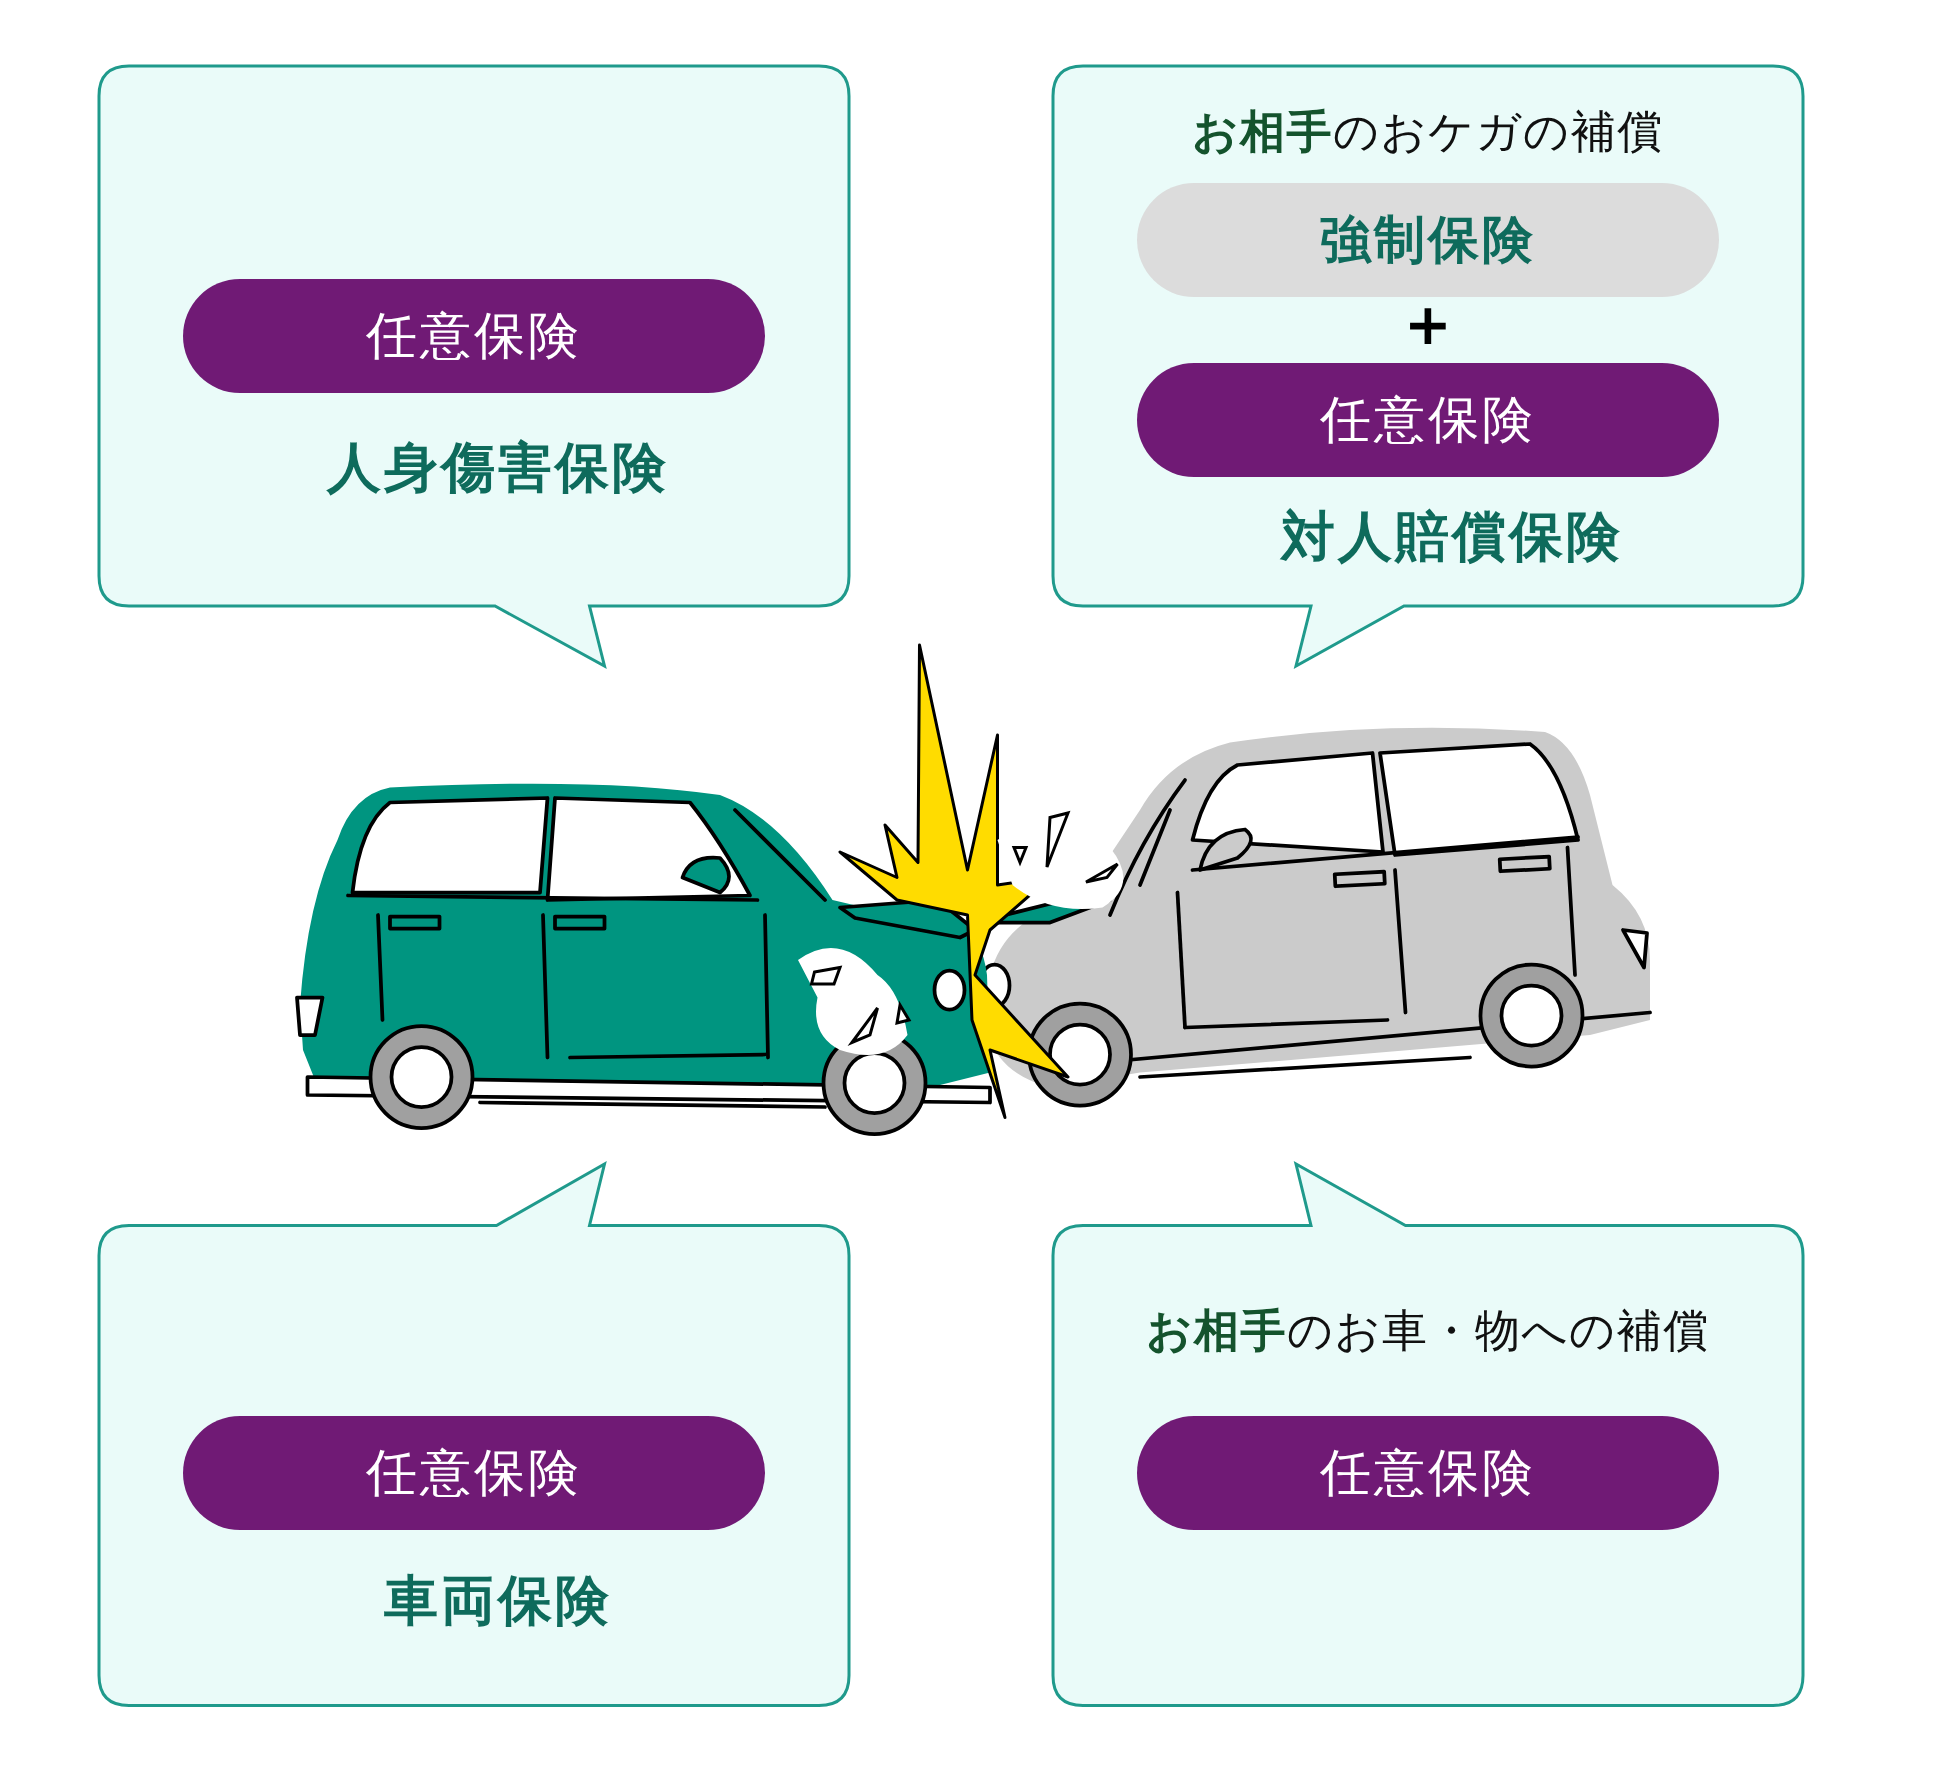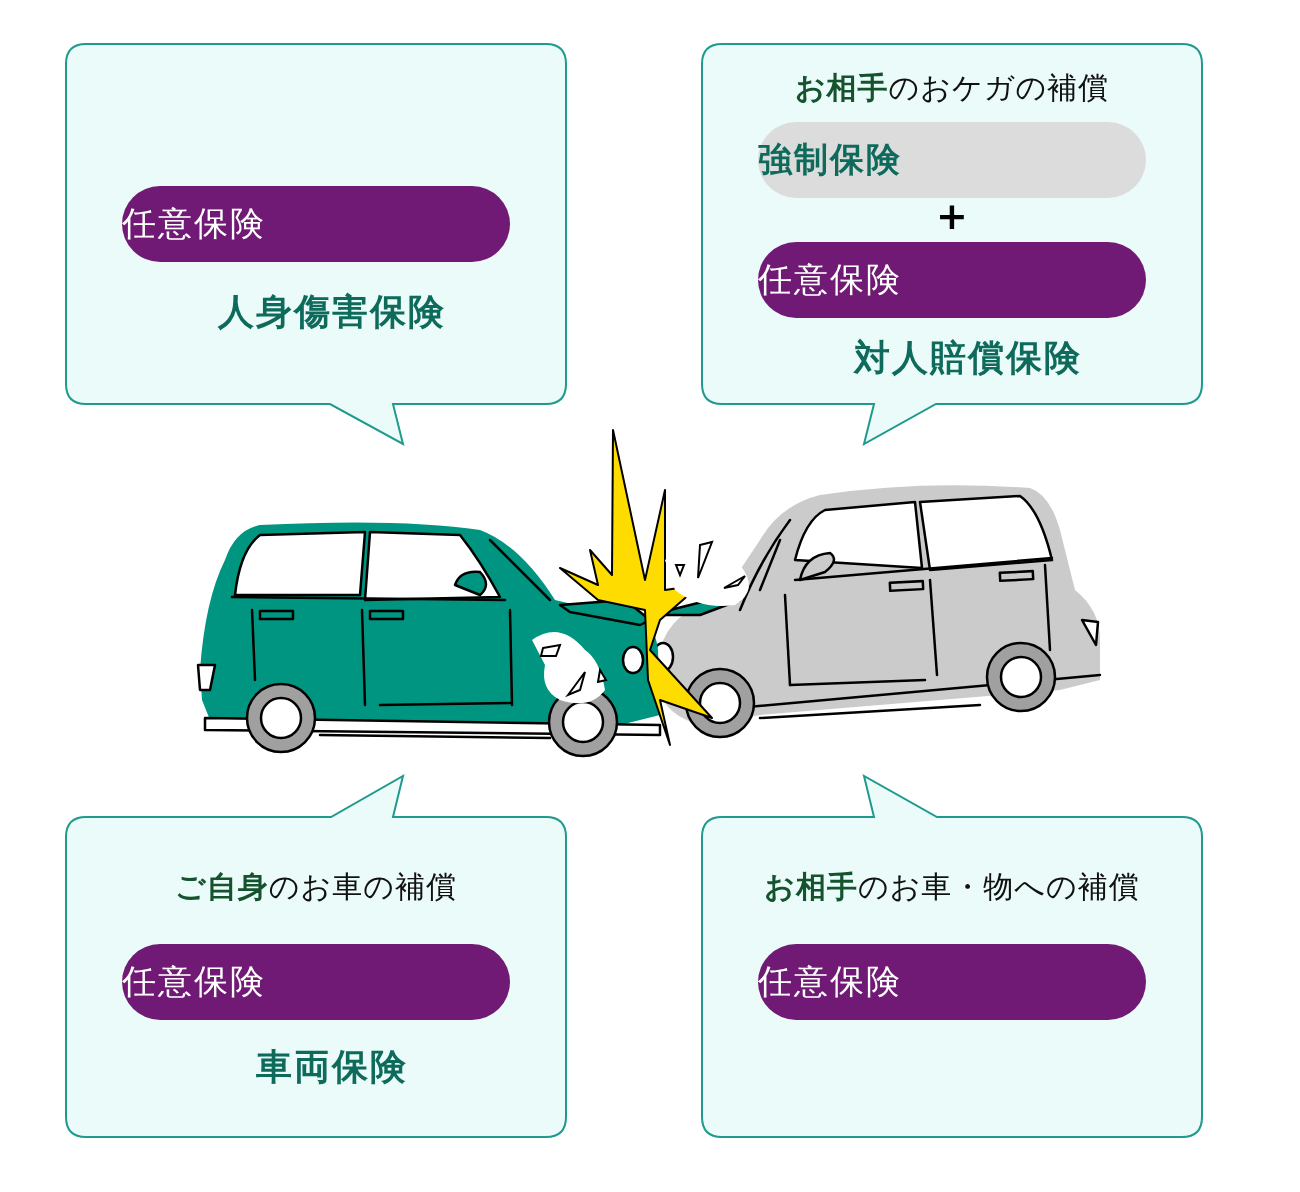--- a/index.html
+++ b/index.html
@@ -3,21 +3,21 @@
 <meta charset="utf-8">
 <style>
   html, body { margin: 0; padding: 0; background: #ffffff; }
   body { width: 1300px; height: 1192px; position: relative; overflow: hidden;
          font-family: "DejaVu Sans", "Liberation Sans", sans-serif; }
   .bubble-svg { position: absolute; left: 0; top: 0; width: 1300px; height: 1192px; pointer-events: none; }
   .bubble { position: absolute; text-align: center; }
   .bubble-title { font-size: 30px; color: #111; letter-spacing: 1px; white-space: nowrap; }
   .bubble-title b { font-weight: bold; color: #14532d; }
   .pill { position: absolute; height: 76px; border-radius: 38px; display: flex; align-items: center;
-          justify-content: flex-start; font-size: 34px; letter-spacing: 2px; }
+          justify-content: center; font-size: 34px; letter-spacing: 2px; }
   .pill-green { background: #701a75; color: #ffffff; }
   .pill-gray { background: #dcdcdc; color: #0e6b5c; font-weight: bold; }
   .coverage { position: absolute; font-size: 36px; font-weight: bold; color: #0e6b5c; letter-spacing: 2px;
               white-space: nowrap; text-align: center; padding-left: 32px; }
   .plus { position: absolute; font-size: 38px; font-weight: bold; color: #000; }
   .illus { position: absolute; left: 0; top: 0; }
 </style>
 </head>
 <body>
 
@@ -47,23 +47,20 @@
     <span>強制保険</span>
   </div>
   <div class="plus" style="left:0;right:0;top:150px;text-align:center;">+</div>
   <div class="pill pill-green" style="left:56px;top:198px;width:388px;">
     <span>任意保険</span>
   </div>
   <div class="coverage" style="left:0;right:0;top:290px;">対人賠償保険</div>
 </div>
 
 <div class="bubble" style="left:66px;top:817px;width:500px;height:320px;">
-  <div class="bubble-title" style="position:absolute;left:0;right:0;top:50px;">
-    <b>ご自身</b><span>のお車の補償</span>
-  </div>
   <div class="pill pill-green" style="left:56px;top:127px;width:388px;">
     <span>任意保険</span>
   </div>
   <div class="coverage" style="left:0;right:0;top:226px;">車両保険</div>
 </div>
 
 <div class="bubble" style="left:702px;top:817px;width:500px;height:320px;">
   <div class="bubble-title" style="position:absolute;left:0;right:0;top:50px;">
     <b>お相手</b><span>のお車・物への補償</span>
   </div>

